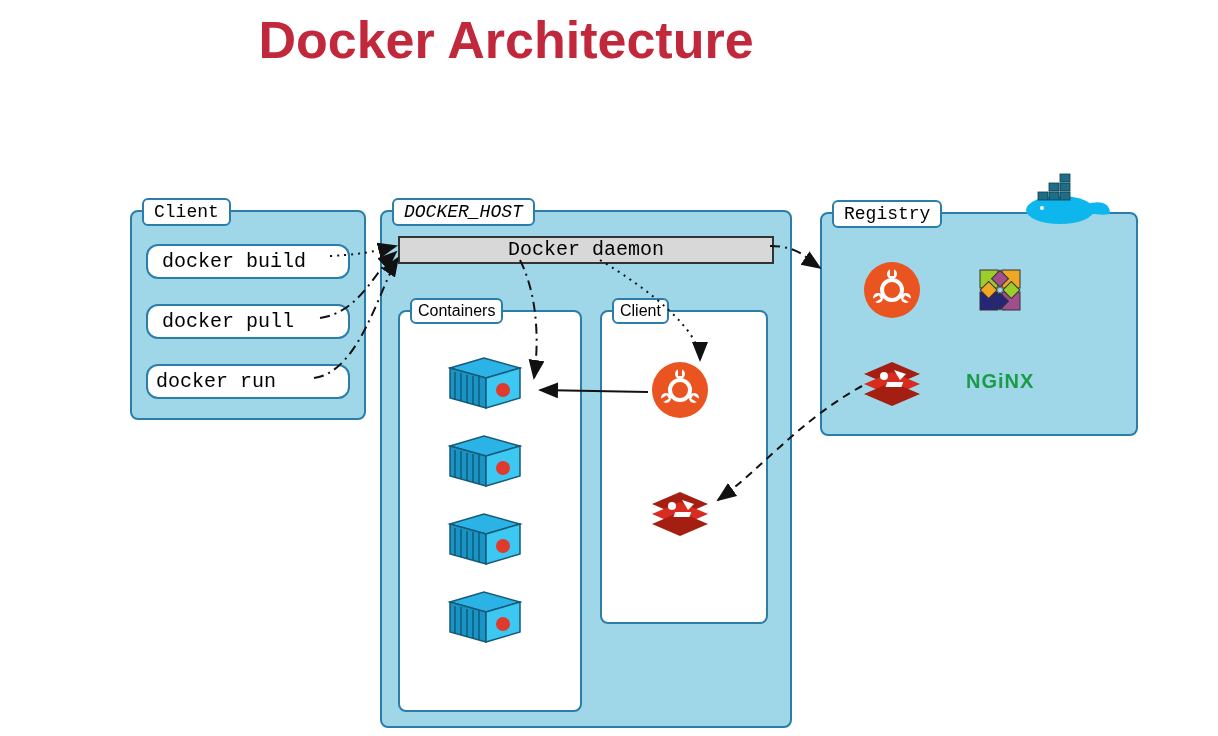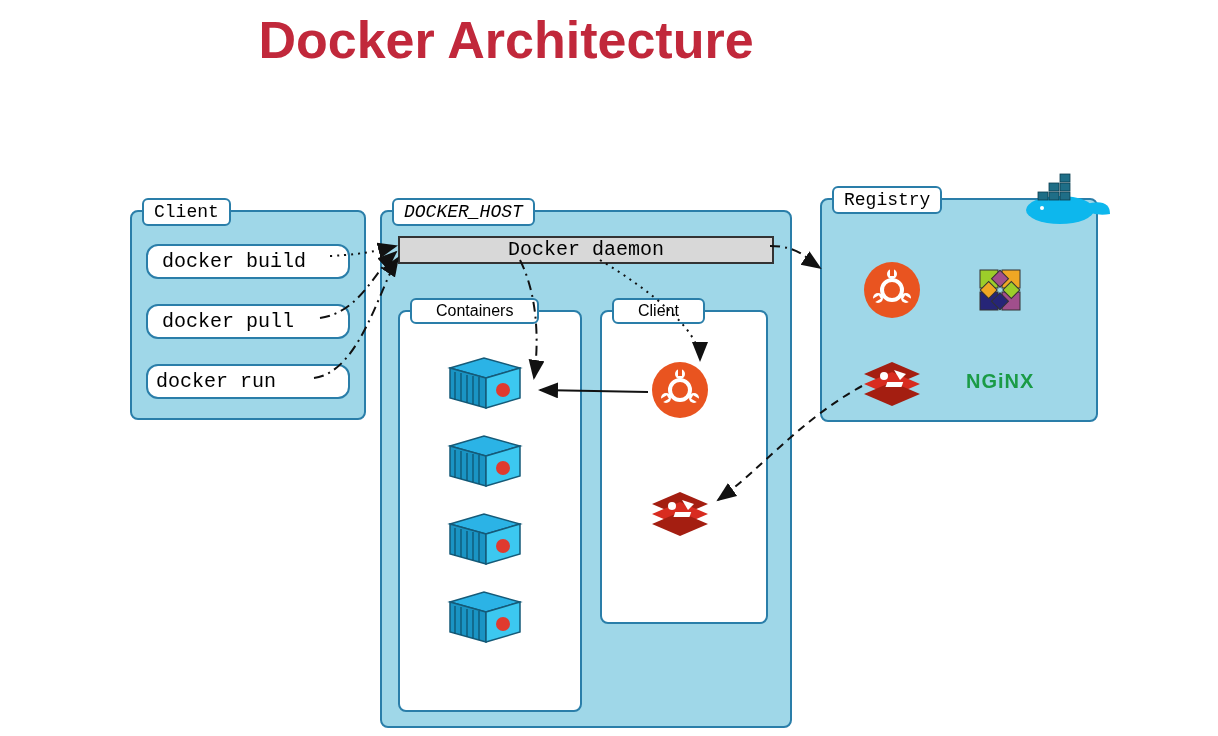--- a/index.html
+++ b/index.html
@@ -3,21 +3,21 @@
 <meta charset="utf-8">
 <style>
   html,body{margin:0;padding:0;width:1218px;height:736px;background:#fff;font-family:Arial,Helvetica,sans-serif;}
   .stage{position:relative;width:1012px;height:736px;}
   .title{position:absolute;top:10px;left:0;right:0;text-align:center;font-size:52px;font-weight:700;color:#c1283b;}
   .box{position:absolute;background:#9fd7e8;border:2px solid #2a7ea9;border-radius:8px;}
   .box-label{position:absolute;top:-14px;left:10px;background:#fff;border:2px solid #2a7ea9;border-radius:6px;padding:2px 10px;font-size:18px;font-family:Liberation Mono, monospace;}
   .cmd{position:absolute;background:#fff;border:2px solid #2a7ea9;border-radius:12px;padding:4px 14px;font-family:"Courier New",monospace;font-size:20px;left:14px;right:14px;text-align:left;}
   .daemon{position:absolute;background:#d8d8d8;border:2px solid #333;font-family:"Courier New",monospace;font-size:20px;text-align:center;left:16px;right:16px;top:24px;height:24px;line-height:24px;}
   .inner{position:absolute;background:#fff;border:2px solid #2a7ea9;border-radius:8px;}
-  .inner-label{position:absolute;top:-14px;left:10px;background:#fff;border:2px solid #2a7ea9;border-radius:6px;padding:2px 24px;font-size:16px;}
+  .inner-label{position:absolute;top:-14px;left:10px;background:#fff;border:2px solid #2a7ea9;border-radius:6px;padding:2px 6px;font-size:16px;}
   .registry{position:absolute;background:#9fd7e8;border:2px solid #2a7ea9;border-radius:8px;}
   svg.overlay{position:absolute;top:0;left:0;pointer-events:none;}
   .nginx{font-family:Arial,sans-serif;font-weight:700;font-size:20px;fill:#1a9b46;letter-spacing:1px;}
 </style>
 </head>
 <body>
 
 <div class="stage">
   <div class="title">Docker Architecture</div>
 
@@ -33,21 +33,21 @@
     <div class="daemon">Docker daemon</div>
 
     <div class="inner" style="left:16px;top:98px;width:180px;height:398px;">
       <div class="inner-label">Containers</div>
     </div>
     <div class="inner" style="left:218px;top:98px;width:164px;height:310px;">
       <div class="inner-label">Client</div>
     </div>
   </div>
 
-  <div class="registry" style="left:820px;top:198px;width:274px;height:220px;">
+  <div class="registry" style="left:820px;top:212px;width:274px;height:220px;padding-left:40px;">
     <div class="box-label">Registry</div>
   </div>
 
   <svg class="overlay" width="1218" height="736">
     <defs>
       <marker id="arrow" markerWidth="12" markerHeight="12" refX="9" refY="4" orient="auto">
         <path d="M0,0 L10,4 L0,8 Z" fill="#111"></path>
       </marker>
 
       <g id="container-icon">

